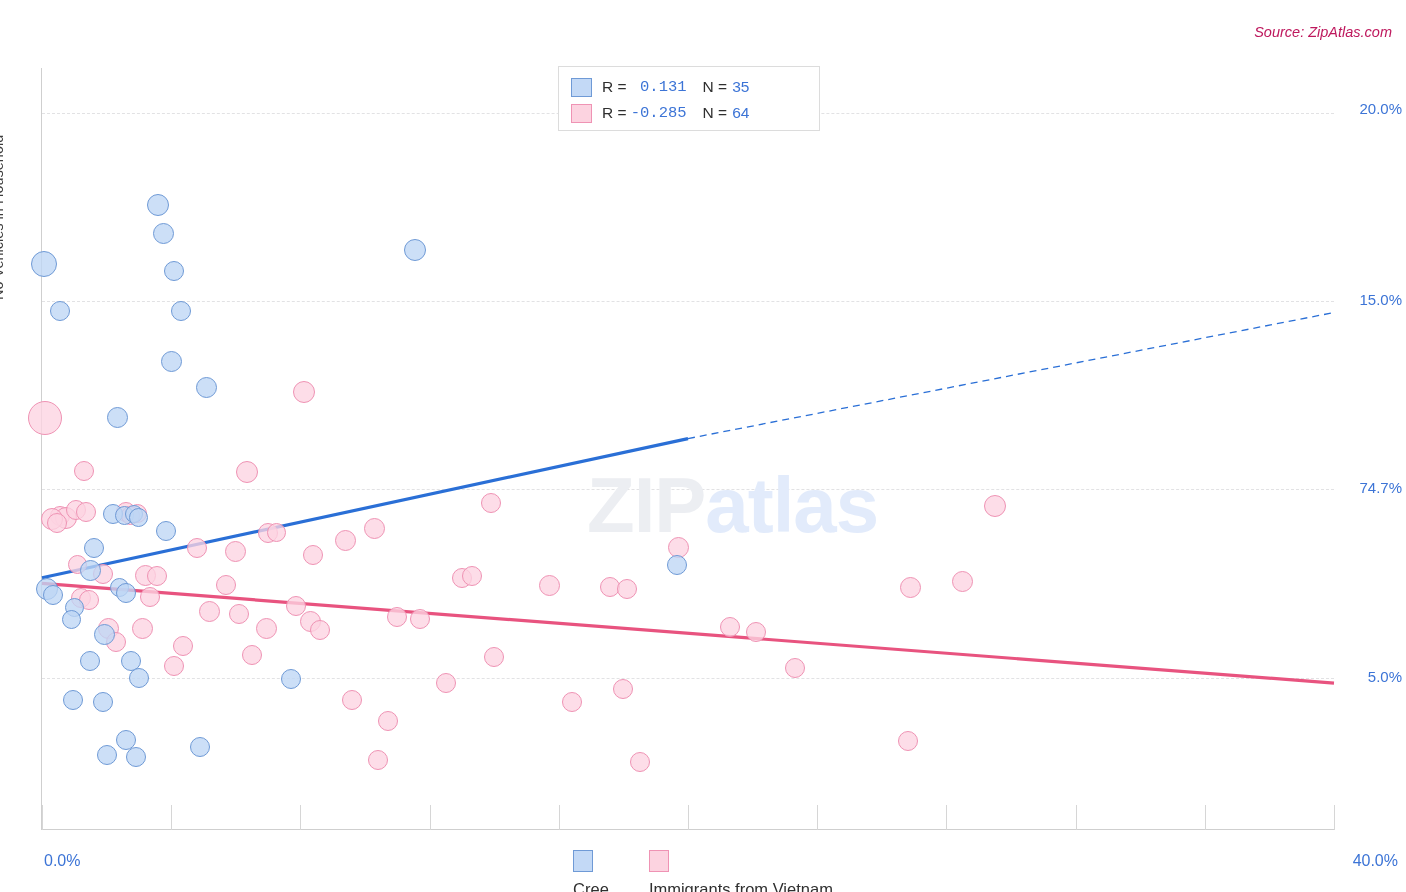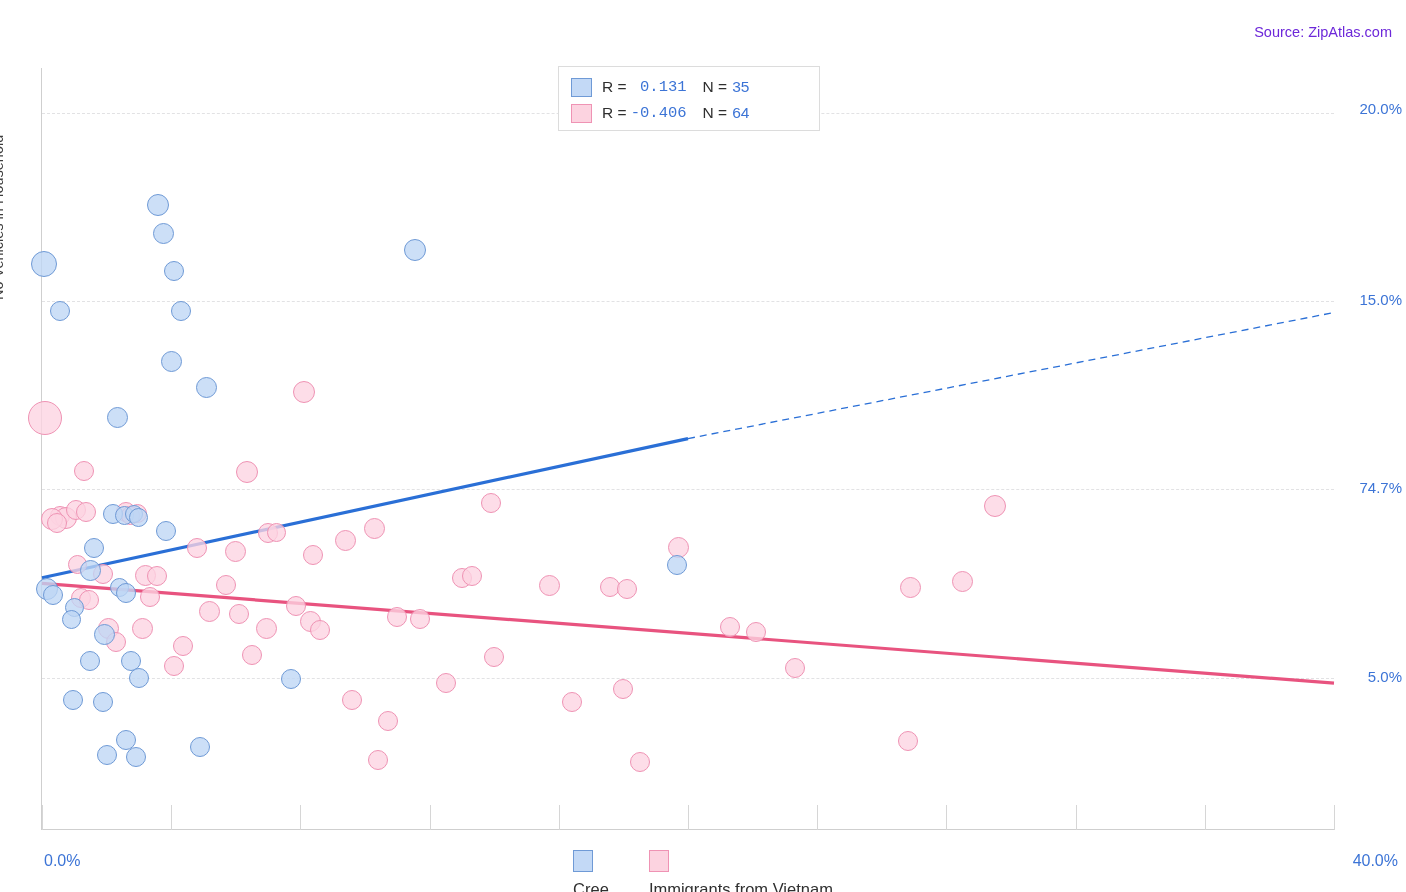--- a/index.html
+++ b/index.html
@@ -13,21 +13,21 @@
   #chart-root{position:absolute;inset:0;}
 
   
   .title{
     position:absolute;left:14px;top:20px;
     font-size:19.5px;color:#3b3b3b;letter-spacing:.1px;
     white-space:nowrap;
   }
   .source{
     position:absolute;right:14px;top:24px;
-    font-size:14.5px;color:#6d28d9;
+    font-size:14.5px;color:#be185d;font-style:italic;
     white-space:nowrap;
   }
 
   
   .plot{
     position:absolute;left:42px;top:68px;
     width:1292px;height:760px;
   }
   .axis-y-line{
     position:absolute;left:41px;top:68px;width:1px;height:762px;
@@ -126,20 +126,23 @@
   <div class="axis-x-line"></div>
 
   <div class="plot">
     <div id="gridlines">
         <div class="gridline" style="top: 45.1485px;"></div>
         <div class="gridline" style="top: 233.267px;"></div>
         <div class="gridline" style="top: 421.386px;"></div>
         <div class="gridline" style="top: 609.505px;"></div>
       </div>
 
+    <div class="watermark">
+      <span class="wm-zip">ZIP</span><span class="wm-atlas">atlas</span>
+    </div>
 
     <svg class="lines" id="trendlines">
         <line x1="0" y1="509.8019801980198" x2="646" y2="370.5940594059406" stroke="#2a6fd6" stroke-width="3.2"></line>
         <line x1="646" y1="370.5940594059406" x2="1292" y2="244.5544554455446" stroke="#2a6fd6" stroke-width="1.3" stroke-dasharray="7 5"></line>
         <line x1="0" y1="515.4455445544554" x2="1292" y2="615.1485148514852" stroke="#e8537f" stroke-width="3.2"></line>
       </svg>
     <div id="points">
         <div class="pt pink" style="width: 34px; height: 34px; left: -13.77px; top: 332.901px;"></div>
         <div class="pt pink" style="width: 20px; height: 20px; left: 31.99px; top: 392.574px;"></div>
         <div class="pt pink" style="width: 22px; height: 22px; left: 250.63px; top: 312.564px;"></div>
@@ -270,21 +273,21 @@
     <div class="rrow">
       <span class="swatch blue"></span>
       <span class="rlabel">R =</span>
       <span class="rval">0.131</span>
       <span class="nlabel">N =</span>
       <span class="nval">35</span>
     </div>
     <div class="rrow">
       <span class="swatch pink"></span>
       <span class="rlabel">R =</span>
-      <span class="rval">-0.406</span>
+      <span class="rval">-0.285</span>
       <span class="nlabel">N =</span>
       <span class="nval">64</span>
     </div>
   </div>
 
   <div class="blegend">
     <div class="bl-item">
       <span class="bl-sw blue"></span>
       <span class="bl-txt">Cree</span>
     </div>

